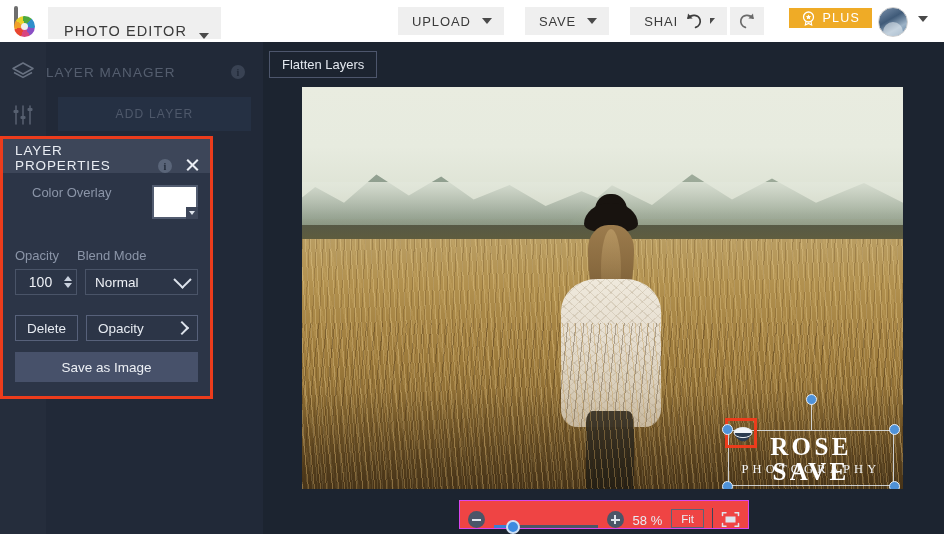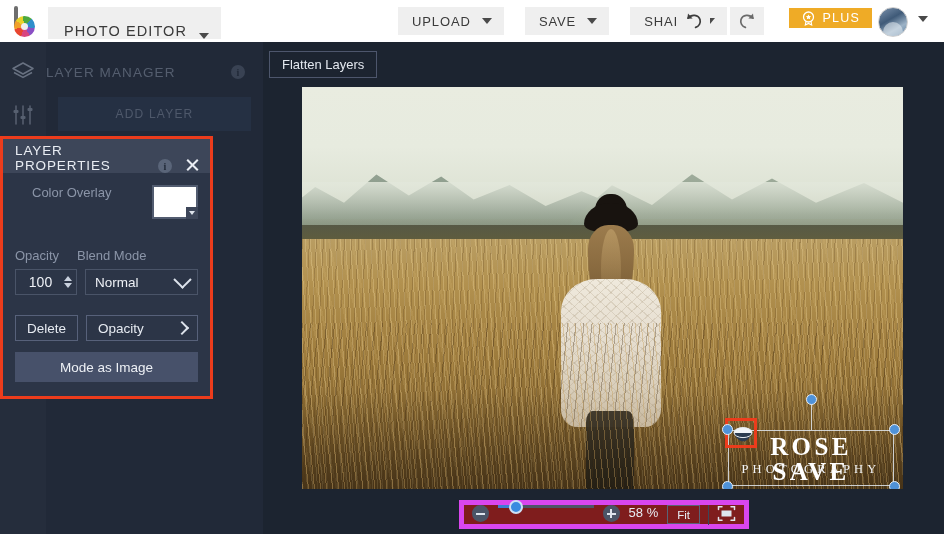--- a/index.html
+++ b/index.html
@@ -322,22 +322,22 @@
     position:absolute;left:-3px;top:-12px;width:32px;height:30px;
     border:3px solid #ec3c1c;box-sizing:border-box;cursor:pointer;
   }
   .lens{
     position:absolute;left:4px;top:5px;width:22px;height:18px;
   }
 
   
   .zoombar{
     position:absolute;left:196px;top:458px;width:290px;height:29px;
-    background:#7f1d1d;border:5px solid #d946ef;box-sizing:border-box;
-    display:flex;align-items:flex-start;padding:0 8px;
+    background:#ef4444;border:1px solid #d946ef;box-sizing:border-box;
+    display:flex;align-items:flex-end;padding:0 8px;
   }
   .zbtn{
     width:17px;height:17px;border-radius:50%;background:#4d5costed;background:#4b5568;
     position:relative;cursor:pointer;flex:0 0 auto;
   }
   .zbtn:before{
     content:"";position:absolute;left:4px;top:7.5px;width:9px;height:2px;background:#dfe5ee;
   }
   .zbtn.plusz:after{
     content:"";position:absolute;left:7.5px;top:4px;width:2px;height:9px;background:#dfe5ee;
@@ -494,21 +494,21 @@
         <div class="obtn">
           <span>Delete</span>
         </div>
         <div class="obtn opts">
           <span>Opacity</span>
           <span class="chevr"></span>
         </div>
       </div>
 
       <div class="fbtn">
-        <span>Mode as Image</span>
+        <span>Save as Image</span>
       </div>
 
     </div>
   </div>
 
   <div class="stage">
 
     <div class="flatten">
       <span>Flatten Layers</span>
     </div>

